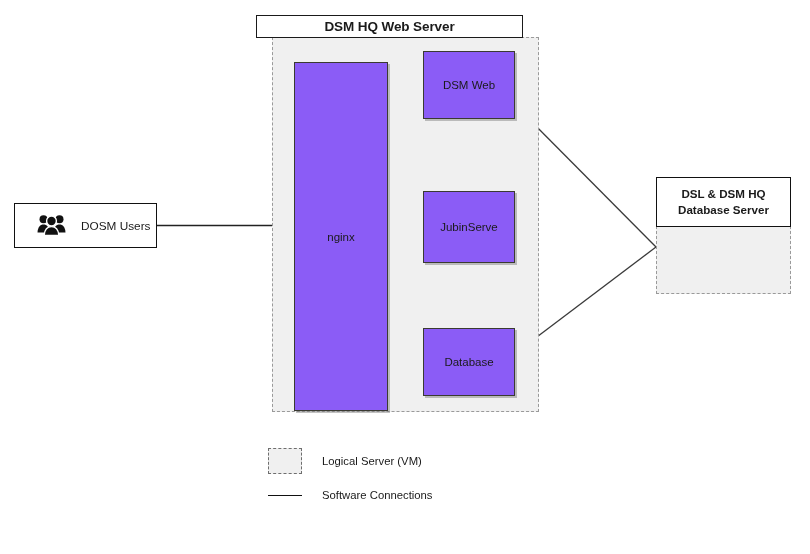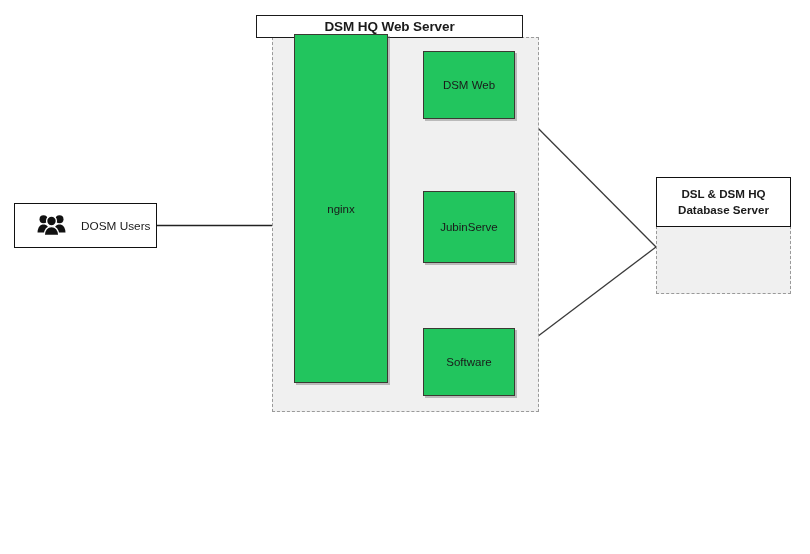--- a/index.html
+++ b/index.html
@@ -57,21 +57,21 @@
     display: flex;
     align-items: center;
     justify-content: center;
     font-weight: bold;
     font-size: 13.5px;
     letter-spacing: -0.1px;
   }
 
   
   .service {
-    background: #22c55e;
+    background: #8b5cf6;
     border: 1.3px solid #3a3a32;
     box-shadow: 2px 2px 0 rgba(120,120,120,0.45);
     font-size: 11.5px;
     color: #1a1a1a;
   }
 
   
   .actor {
     background: #ffffff;
     border: 1.6px solid #111111;
@@ -168,34 +168,34 @@
 
     <line x1="517" y1="352" x2="656" y2="247" stroke="#3a3a3a" stroke-width="1.3"></line>
   </svg>
 
   <div class="vm-body" style="position:absolute; left:272px; top:37px; width:267px; height:375px;"></div>
 
   <div class="vm-title" style="position:absolute; left:256px; top:15px; width:267px; height:23px;">
     <span>DSM HQ Web Server</span>
   </div>
 
-  <div class="node service" style="left:294px; top:34px; width:94px; height:349px;">
+  <div class="node service" style="left:294px; top:62px; width:94px; height:349px;">
     <span>nginx</span>
   </div>
 
   <div class="node service" style="left:423px; top:51px; width:92px; height:68px;">
     <span>DSM Web</span>
   </div>
 
   <div class="node service" style="left:423px; top:191px; width:92px; height:72px;">
     <span>JubinServe</span>
   </div>
 
   <div class="node service" style="left:423px; top:328px; width:92px; height:68px;">
-    <span>Software</span>
+    <span>Database</span>
   </div>
 
   <div class="node actor" style="left:14px; top:203px; width:143px; height:45px;">
     <span class="users-icon">
       <svg width="30" height="22" viewBox="0 0 30 22" aria-hidden="true">
 
         <circle cx="6.5" cy="6.2" r="4.0" fill="#111"></circle>
         <path d="M0.5 19.5 C0.8 14.2 3.2 11.6 6.5 11.6 C9.8 11.6 12.2 14.2 12.5 19.5 Z" fill="#111"></path>
 
         <circle cx="22.5" cy="6.2" r="4.0" fill="#111"></circle>
@@ -208,15 +208,23 @@
     <span class="actor-label">DOSM Users</span>
   </div>
 
   <div class="vm-body" style="position:absolute; left:656px; top:226px; width:135px; height:68px;"></div>
 
   <div class="db-title" style="position:absolute; left:656px; top:177px; width:135px; height:50px;">
     <span>DSL &amp; DSM HQ Database Server</span>
   </div>
 
   <div id="legend">
+    <div class="legend-row">
+      <span class="legend-swatch vm"></span>
+      <span class="legend-label">Logical Server (VM)</span>
+    </div>
+    <div class="legend-row">
+      <span class="legend-swatch line"></span>
+      <span class="legend-label">Software Connections</span>
+    </div>
   </div>
 
 </div>
 
 </body></html>

